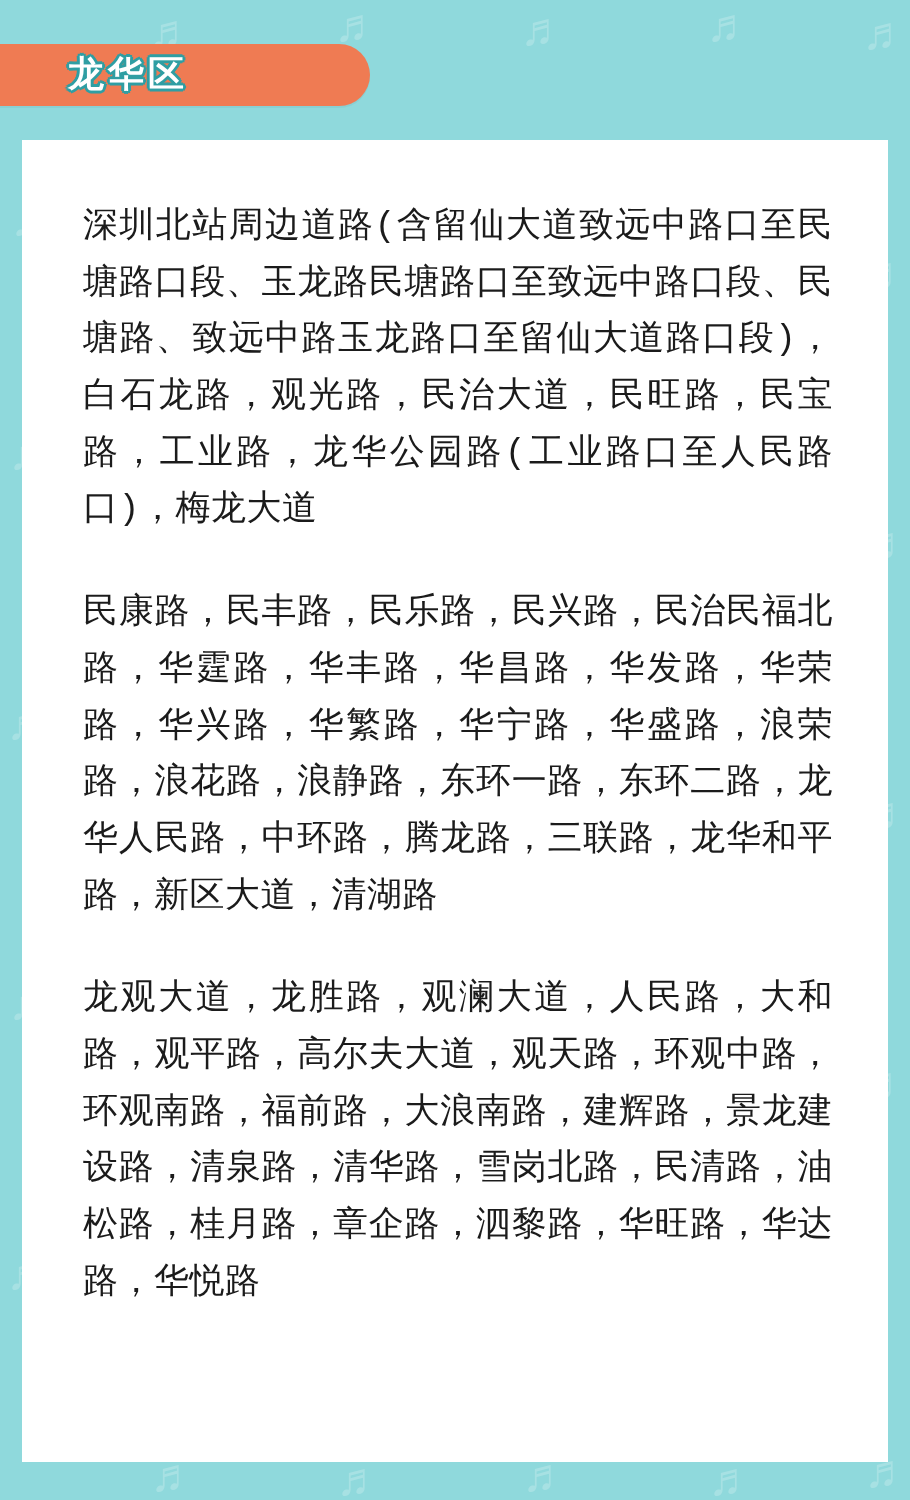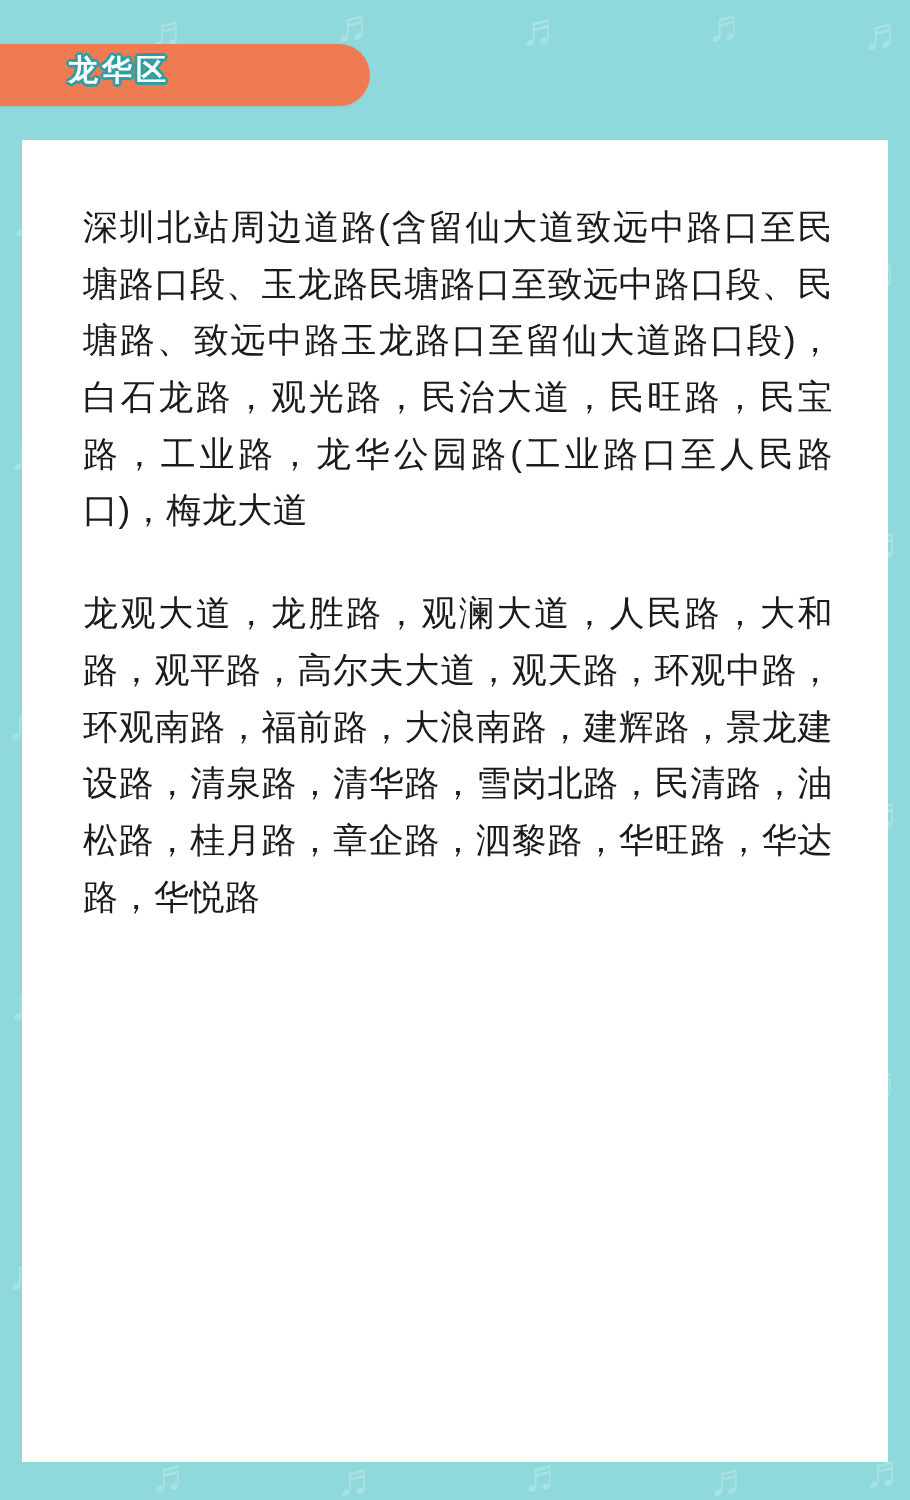--- a/index.html
+++ b/index.html
@@ -52,21 +52,21 @@
     width: 370px;
     background: #ef7b53;
     border-top-right-radius: 34px;
     border-bottom-right-radius: 34px;
     box-shadow: 0 2px 0 rgba(0,0,0,0.04);
   }
   .ribbon-title {
     position: absolute;
     left: 68px;
     top: 50px;
-    font-size: 30px;
+    font-size: 36px;
     font-weight: bold;
     color: #ffffff;
     letter-spacing: 4px;
     text-shadow:
        3px 0 0 #2f9ea3, -3px 0 0 #2f9ea3, 0 3px 0 #2f9ea3, 0 -3px 0 #2f9ea3,
        2px 2px 0 #2f9ea3, -2px 2px 0 #2f9ea3, 2px -2px 0 #2f9ea3, -2px -2px 0 #2f9ea3;
     z-index: 3;
     white-space: nowrap;
   }
 
@@ -89,21 +89,21 @@
     padding: 56px 52px 40px 58px;
     overflow: hidden;
   }
   .para {
     font-size: 35px;
     line-height: 1.62;
     color: #1b1b1b;
     letter-spacing: 0.5px;
     text-align: justify;
     margin: 0 0 46px 0;
-    font-family: Liberation Sans, sans-serif;
+    font-family: Liberation Mono, monospace;
     font-weight: 400;
   }
   .para:last-child { margin-bottom: 0; margin-top: 8px; }
 </style>
 </head>
 <body>
 
 <div class="bg-pattern">
   <span class="note" style="left:148px;  top:8px;">♬</span>
   <span class="note" style="left:334px;  top:2px;">♬</span>
@@ -129,17 +129,18 @@
 <div class="page">
 
   <div class="header">
     <div class="ribbon"></div>
     <div class="ribbon-title">龙华区</div>
   </div>
 
   <div class="card-outer">
     <div class="card">
       <p class="para">深圳北站周边道路(含留仙大道致远中路口至民塘路口段、玉龙路民塘路口至致远中路口段、民塘路、致远中路玉龙路口至留仙大道路口段)，白石龙路，观光路，民治大道，民旺路，民宝路，工业路，龙华公园路(工业路口至人民路口)，梅龙大道</p>
+      <p class="para">民康路，民丰路，民乐路，民兴路，民治民福北路，华霆路，华丰路，华昌路，华发路，华荣路，华兴路，华繁路，华宁路，华盛路，浪荣路，浪花路，浪静路，东环一路，东环二路，龙华人民路，中环路，腾龙路，三联路，龙华和平路，新区大道，清湖路</p>
       <p class="para">龙观大道，龙胜路，观澜大道，人民路，大和路，观平路，高尔夫大道，观天路，环观中路，环观南路，福前路，大浪南路，建辉路，景龙建设路，清泉路，清华路，雪岗北路，民清路，油松路，桂月路，章企路，泗黎路，华旺路，华达路，华悦路</p>
     </div>
   </div>
 
 </div>
 
 </body></html>

